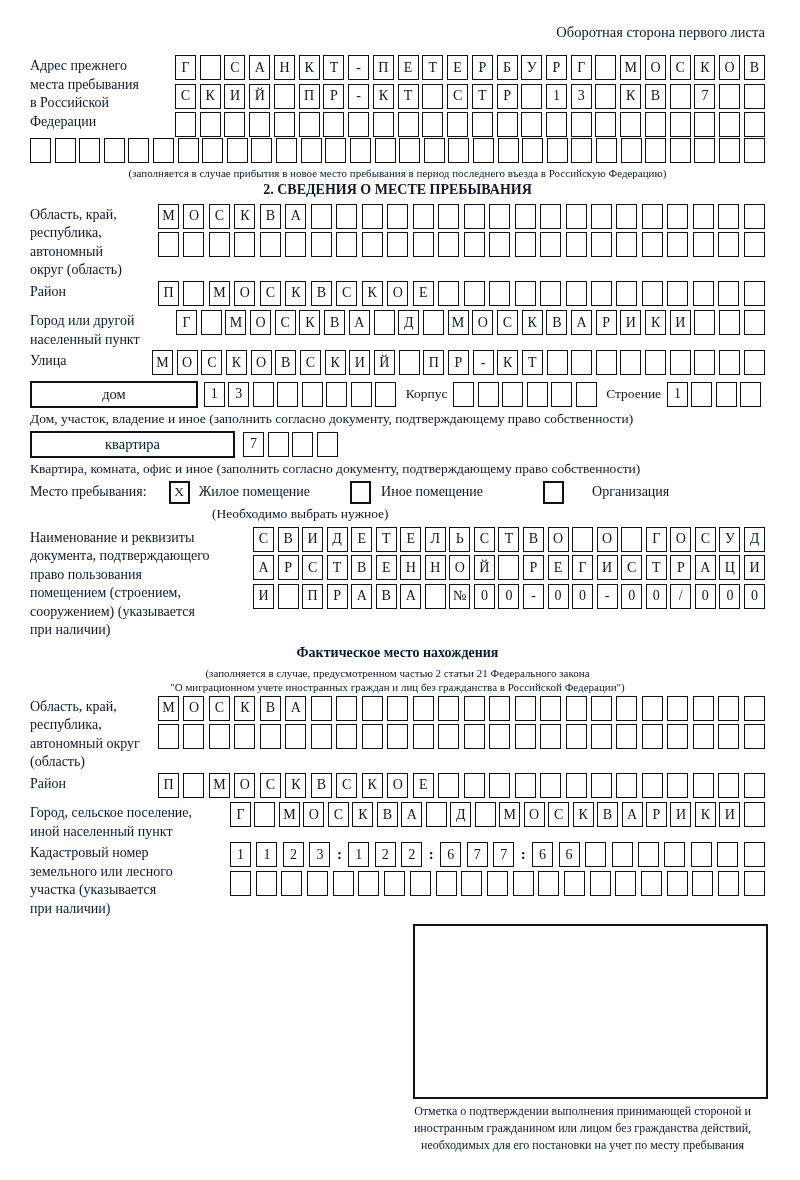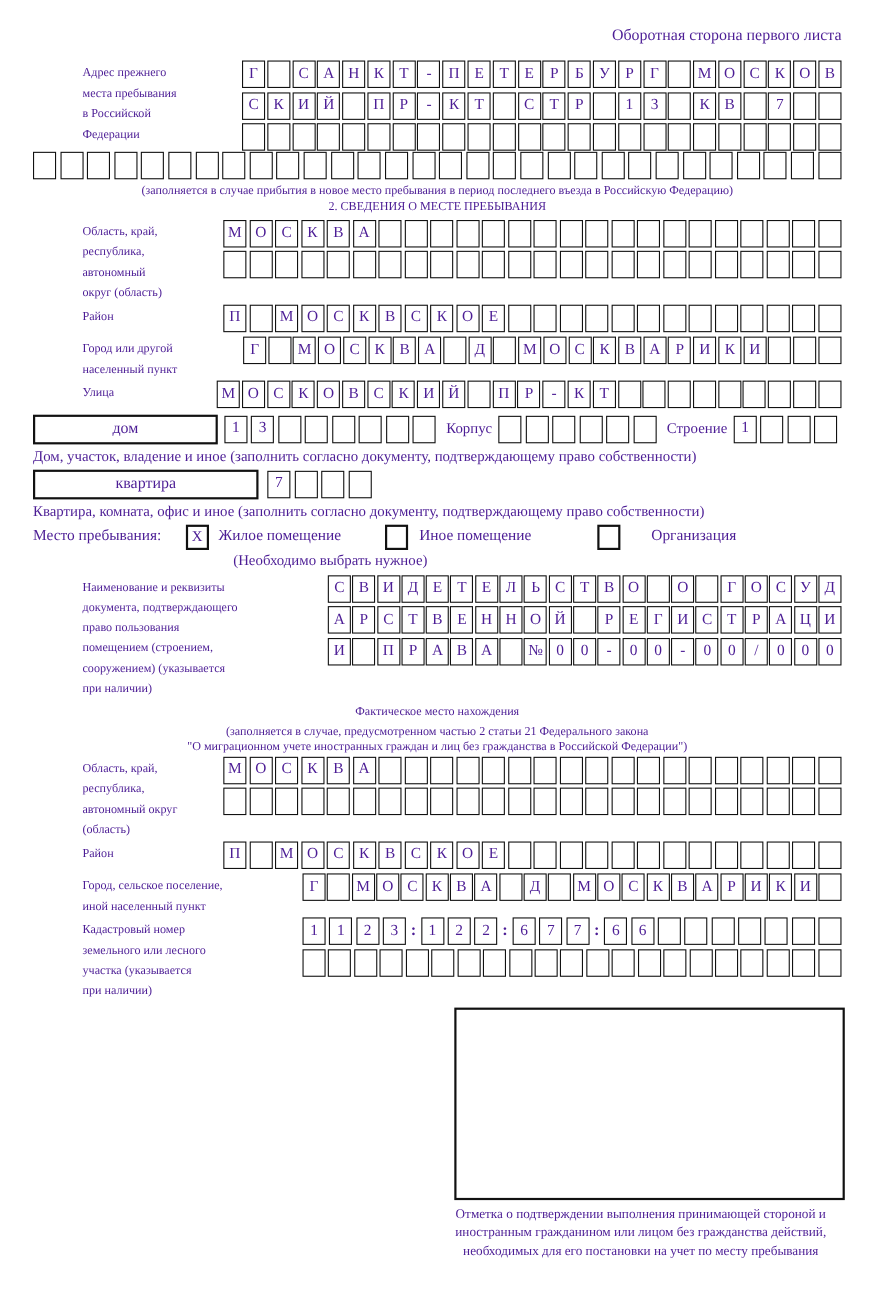--- a/index.html
+++ b/index.html
@@ -2,42 +2,42 @@
 <html><head>
 <meta charset="utf-8">
 <style>
   html,body{margin:0;padding:0;background:#fff;}
   .page{
     position:relative;
     width:800px;height:1180px;
     box-sizing:border-box;
     padding:24px 35px 0 30px;
     font-family:"Liberation Serif","DejaVu Serif",serif;
-    color:#4c1d95;background:#fff;
+    color:#0f172a;background:#fff;
     overflow:hidden;
   }
   .hdr{ text-align:right; font-size:14.5px; margin-bottom:14px;}
   .frow{ display:flex; align-items:flex-start; margin-bottom:1px;}
-  .flabel{ font-size:11px; line-height:18.5px; white-space:pre-line; flex-shrink:0; padding-top:2px;margin-left:45px;}
+  .flabel{ font-size:14px; line-height:18.5px; white-space:pre-line; flex-shrink:0; padding-top:2px;}
   .w145{width:145px;} .w128{width:128px;} .w146{width:146px;} .w122{width:122px;}
   .w223{width:223px;} .w200{width:200px;}
   .rows{flex:1; min-width:0;}
   .boxrow{ display:flex; margin-bottom:3.5px; align-items:center;}
   .spread{ flex:1; justify-content:space-between;}
   .gapped > .cbox{ margin-right:3.5px;}
   .cbox{
     width:21px;height:25px; box-sizing:border-box;
     border:1.8px solid #111; background:#fff;
     display:flex;align-items:center;justify-content:center;
     font-size:14px; flex-shrink:0;
   }
   .colon{ font-size:15px; font-weight:bold; padding:0 1px; flex-shrink:0;}
   .note-c{ text-align:center; font-size:11px; margin:2px 0 3px 0;}
   .note-l{ font-size:13.5px; margin:0 0 4px 0;}
-  .h-bold{ text-align:center; font-size:11px; font-weight:normal; margin:3px 0 6px 0;}
+  .h-bold{ text-align:center; font-size:14px; font-weight:bold; margin:3px 0 6px 0;}
   .widebox{
     box-sizing:border-box; border:2px solid #111; height:27px;
     display:flex; align-items:center; justify-content:center;
     font-size:14.5px; flex-shrink:0; background:#fff;
   }
   .houserow{ display:flex; align-items:center; justify-content:space-between; margin:2px 0 3px 0;}
   .smalllabel{ font-size:13.5px; flex-shrink:0;}
   .ckrow{ display:flex; align-items:center; font-size:14px; margin:4px 0 2px 0;}
   .ckbox{
     width:21px;height:23px; box-sizing:border-box; border:2px solid #111;

